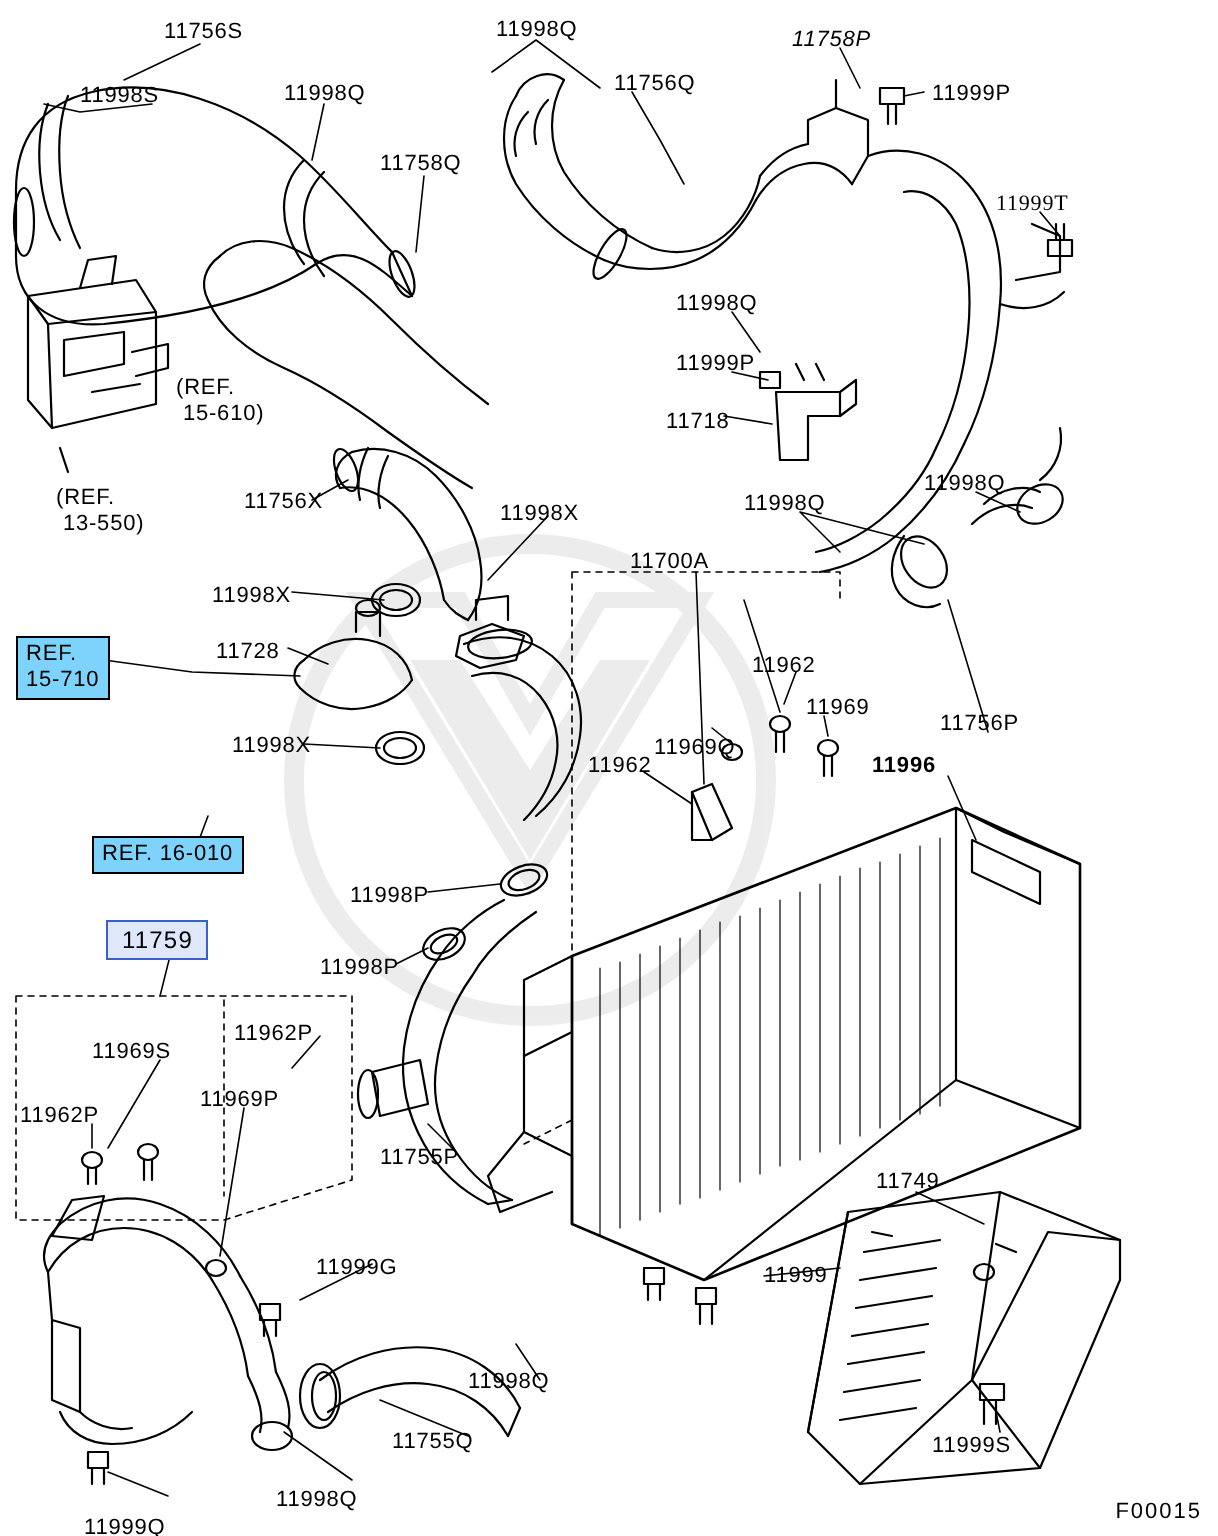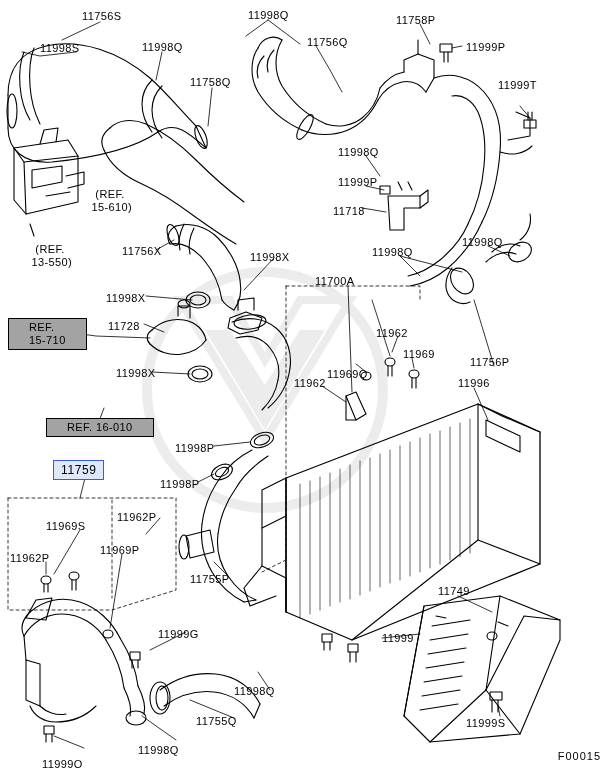--- a/index.html
+++ b/index.html
@@ -27,45 +27,44 @@
     font-family: "Liberation Sans", sans-serif;
     font-size: 11px;
     color: #000000;
     white-space: nowrap;
     letter-spacing: 0.4px;
     line-height: 12px;
   }
   .refbox {
     position: absolute;
     border: 1px solid #000000;
-    background: #a3a3a3;
+    background: #7dd3fc;
     font-size: 11px;
     color: #000;
-    padding: 2px 20px;
+    padding: 2px 4px;
     line-height: 13px;
     white-space: pre;
     letter-spacing: 0.4px;
   }
   .hl-box {
     position: absolute;
     border: 1px solid #3a5fcd;
     background: #dfe7fb;
     color: #000;
     font-size: 12px;
     padding: 2px 7px;
     letter-spacing: 0.6px;
   }
   .plain-ref {
     position: absolute;
     font-size: 11px;
     color: #000;
     white-space: pre;
     line-height: 13px;
     letter-spacing: 0.4px;
-    text-align: center;
   }
   .code {
     position: absolute;
     right: 8px;
     bottom: 6px;
     font-size: 11px;
     letter-spacing: 1px;
     color: #000;
   }
 </style>
@@ -357,44 +356,44 @@
   <div class="plain-ref" style="left:28px; top:243px;">(REF.
  13-550)</div>
   <div class="refbox" style="left:8px; top:318px;">REF.
 15-710</div>
   <div class="refbox" style="left:46px; top:418px;">REF. 16-010</div>
 
   <div class="hl-box" style="left:53px; top:460px;">11759</div>
 
   <div class="lbl" style="left:82px; top:10px;">11756S</div>
   <div class="lbl" style="left:248px; top:9px;">11998Q</div>
-  <div class="lbl" style="left:396px; top:14px;">11758P</div>
+  <div class="lbl" style="left:396px; top:14px;font-style:italic;">11758P</div>
   <div class="lbl" style="left:40px; top:42px;">11998S</div>
   <div class="lbl" style="left:142px; top:41px;">11998Q</div>
   <div class="lbl" style="left:307px; top:36px;">11756Q</div>
   <div class="lbl" style="left:466px; top:41px;">11999P</div>
   <div class="lbl" style="left:190px; top:76px;">11758Q</div>
-  <div class="lbl" style="left:498px; top:79px;">11999T</div>
+  <div class="lbl" style="left:498px; top:96px;font-family:Liberation Serif, serif;">11999T</div>
   <div class="lbl" style="left:338px; top:146px;">11998Q</div>
   <div class="lbl" style="left:338px; top:176px;">11999P</div>
   <div class="lbl" style="left:333px; top:205px;">11718</div>
   <div class="lbl" style="left:122px; top:245px;">11756X</div>
   <div class="lbl" style="left:250px; top:251px;">11998X</div>
   <div class="lbl" style="left:372px; top:246px;">11998Q</div>
   <div class="lbl" style="left:462px; top:236px;">11998Q</div>
   <div class="lbl" style="left:315px; top:275px;">11700A</div>
   <div class="lbl" style="left:106px; top:292px;">11998X</div>
   <div class="lbl" style="left:108px; top:320px;">11728</div>
   <div class="lbl" style="left:376px; top:327px;">11962</div>
   <div class="lbl" style="left:327px; top:352px;margin-top:16px;">11969Q</div>
   <div class="lbl" style="left:403px; top:348px;">11969</div>
   <div class="lbl" style="left:470px; top:356px;">11756P</div>
   <div class="lbl" style="left:116px; top:367px;">11998X</div>
   <div class="lbl" style="left:294px; top:377px;">11962</div>
-  <div class="lbl" style="left:458px; top:377px;">11996</div>
+  <div class="lbl" style="left:436px; top:377px;font-weight:bold;">11996</div>
   <div class="lbl" style="left:175px; top:442px;">11998P</div>
   <div class="lbl" style="left:160px; top:478px;">11998P</div>
   <div class="lbl" style="left:117px; top:511px;">11962P</div>
   <div class="lbl" style="left:46px; top:520px;">11969S</div>
   <div class="lbl" style="left:84px; top:544px;margin-left:16px;">11969P</div>
   <div class="lbl" style="left:10px; top:552px;">11962P</div>
   <div class="lbl" style="left:190px; top:573px;">11755P</div>
   <div class="lbl" style="left:438px; top:585px;">11749</div>
   <div class="lbl" style="left:158px; top:628px;text-align:right;">11999G</div>
   <div class="lbl" style="left:382px; top:632px;">11999</div>

